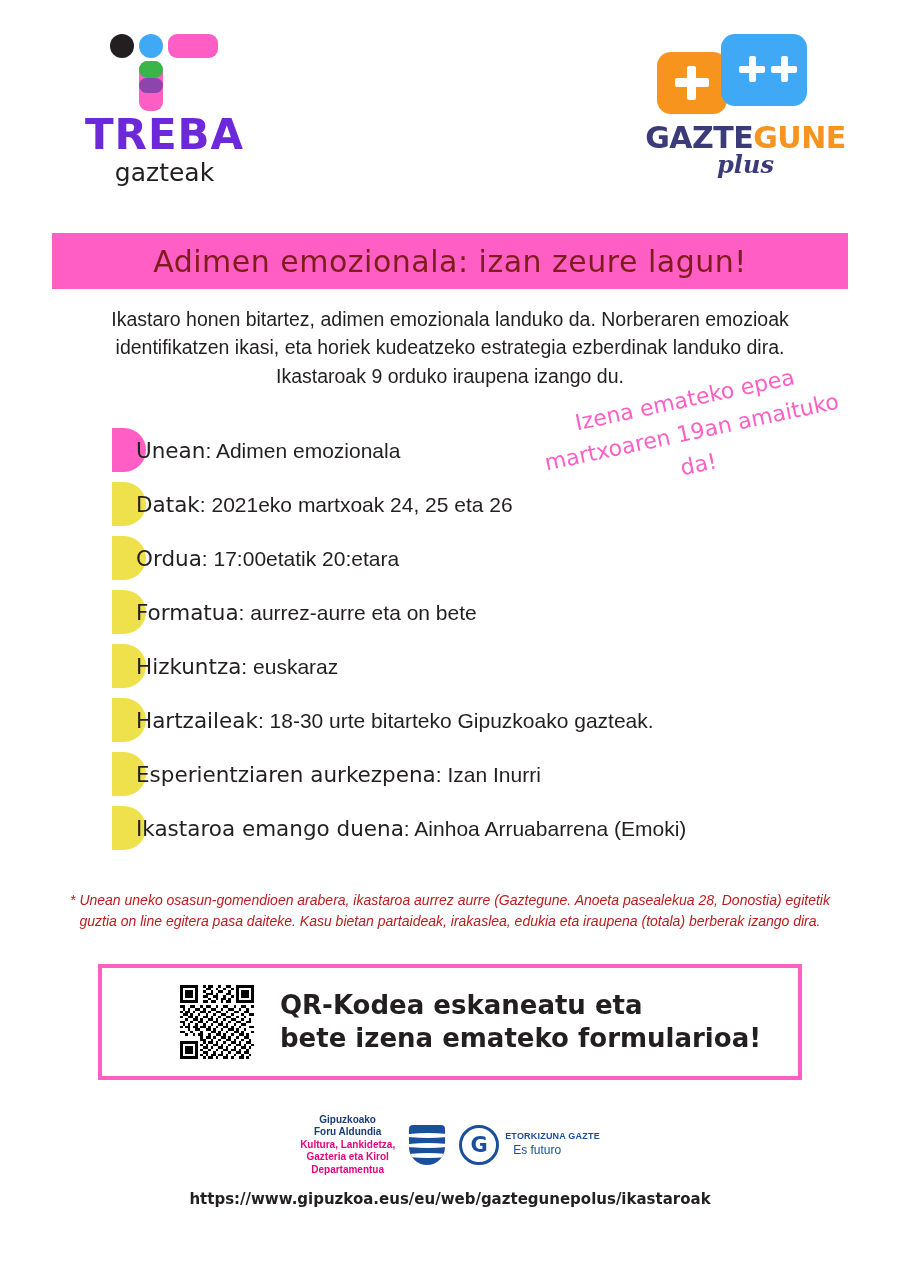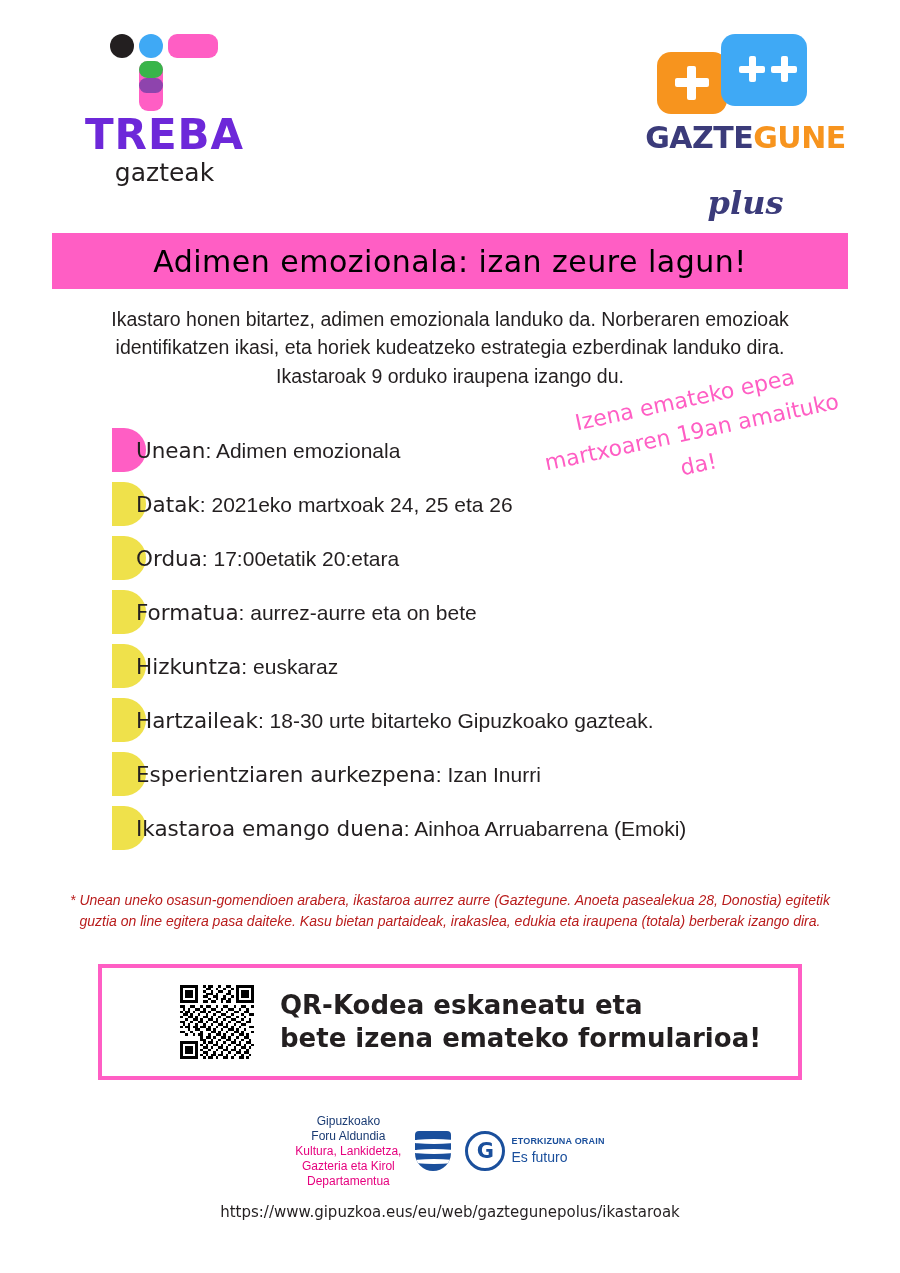--- a/index.html
+++ b/index.html
@@ -105,38 +105,37 @@
   .gg-gune { color: #f7941e; }
   .gg-plus {
     position: absolute;
     left: 0;
     top: 122px;
     width: 205px;
     text-align: center;
     font-family: "DejaVu Serif", serif;
     font-style: italic;
     font-weight: bold;
-    font-size: 32px;
+    font-size: 24px;
     color: #3b3b7a;
-    margin-top: 34px;
   }
 
   
   .banner {
     margin: 18px 52px 0 52px;
     background: #ff5ec4;
     height: 56px;
     display: flex;
     align-items: center;
     justify-content: center;
   }
   .banner-text {
     font-family: "DejaVu Sans", sans-serif;
     font-size: 30px;
-    color: #000000;
+    color: #7f1d1d;
     letter-spacing: 0.5px;
     text-align: center;
   }
 
   
   .intro {
     margin: 16px auto 0 auto;
     width: 700px;
     text-align: center;
     font-size: 19.5px;
@@ -231,24 +230,24 @@
 
   
   .footer {
     margin-top: 34px;
     display: flex;
     align-items: center;
     justify-content: center;
     gap: 14px;
   }
   .gfa-text {
-    font-size: 12px;
+    font-size: 10px;
     line-height: 1.25;
     text-align: center;
-    font-weight: normal;
+    font-weight: bold;
   }
   .gfa-blue { color: #1a3b73; }
   .gfa-pink { color: #e6007e; }
   .shield {
     width: 36px;
     height: 40px;
     background: #1a4f9c;
     border-radius: 4px 4px 18px 18px;
     position: relative;
     overflow: hidden;
@@ -274,27 +273,27 @@
     color: #1a4f9c;
     font-family: "DejaVu Sans", sans-serif;
     font-weight: bold;
     font-size: 21px;
     display: flex;
     align-items: center;
     justify-content: center;
   }
   .eo-lines { line-height: 1.3; }
   .eo-1 { font-size: 9px; font-weight: bold; color: #1a4f9c; letter-spacing: 0.2px; }
-  .eo-2 { font-size: 14px; color: #1a4f9c; }
+  .eo-2 { font-size: 12px; color: #1a4f9c; margin-left: 8px; }
 
   .url {
     margin-top: 14px;
     text-align: center;
     font-family: "DejaVu Sans", sans-serif;
-    font-weight: normal;
+    font-weight: bold;
     font-size: 15px;
     color: #231f20;
   }
 </style>
 </head>
 <body>
 
 <div class="header">
 
   <div class="treba-logo">
@@ -615,19 +614,19 @@
 
   <div class="shield">
     <span class="wave" style="top:8px;"></span>
     <span class="wave" style="top:18px;"></span>
     <span class="wave" style="top:28px;"></span>
   </div>
 
   <div class="eo-logo">
     <div class="eo-circle">G</div>
     <div class="eo-lines">
-      <div class="eo-1">ETORKIZUNA ORAIN</div>
+      <div class="eo-1">ETORKIZUNA GAZTE</div>
       <div class="eo-2">Es futuro</div>
     </div>
   </div>
 </div>
 
 <div class="url">https://www.gipuzkoa.eus/eu/web/gaztegunepolus/ikastaroak</div>
 
 </body></html>

